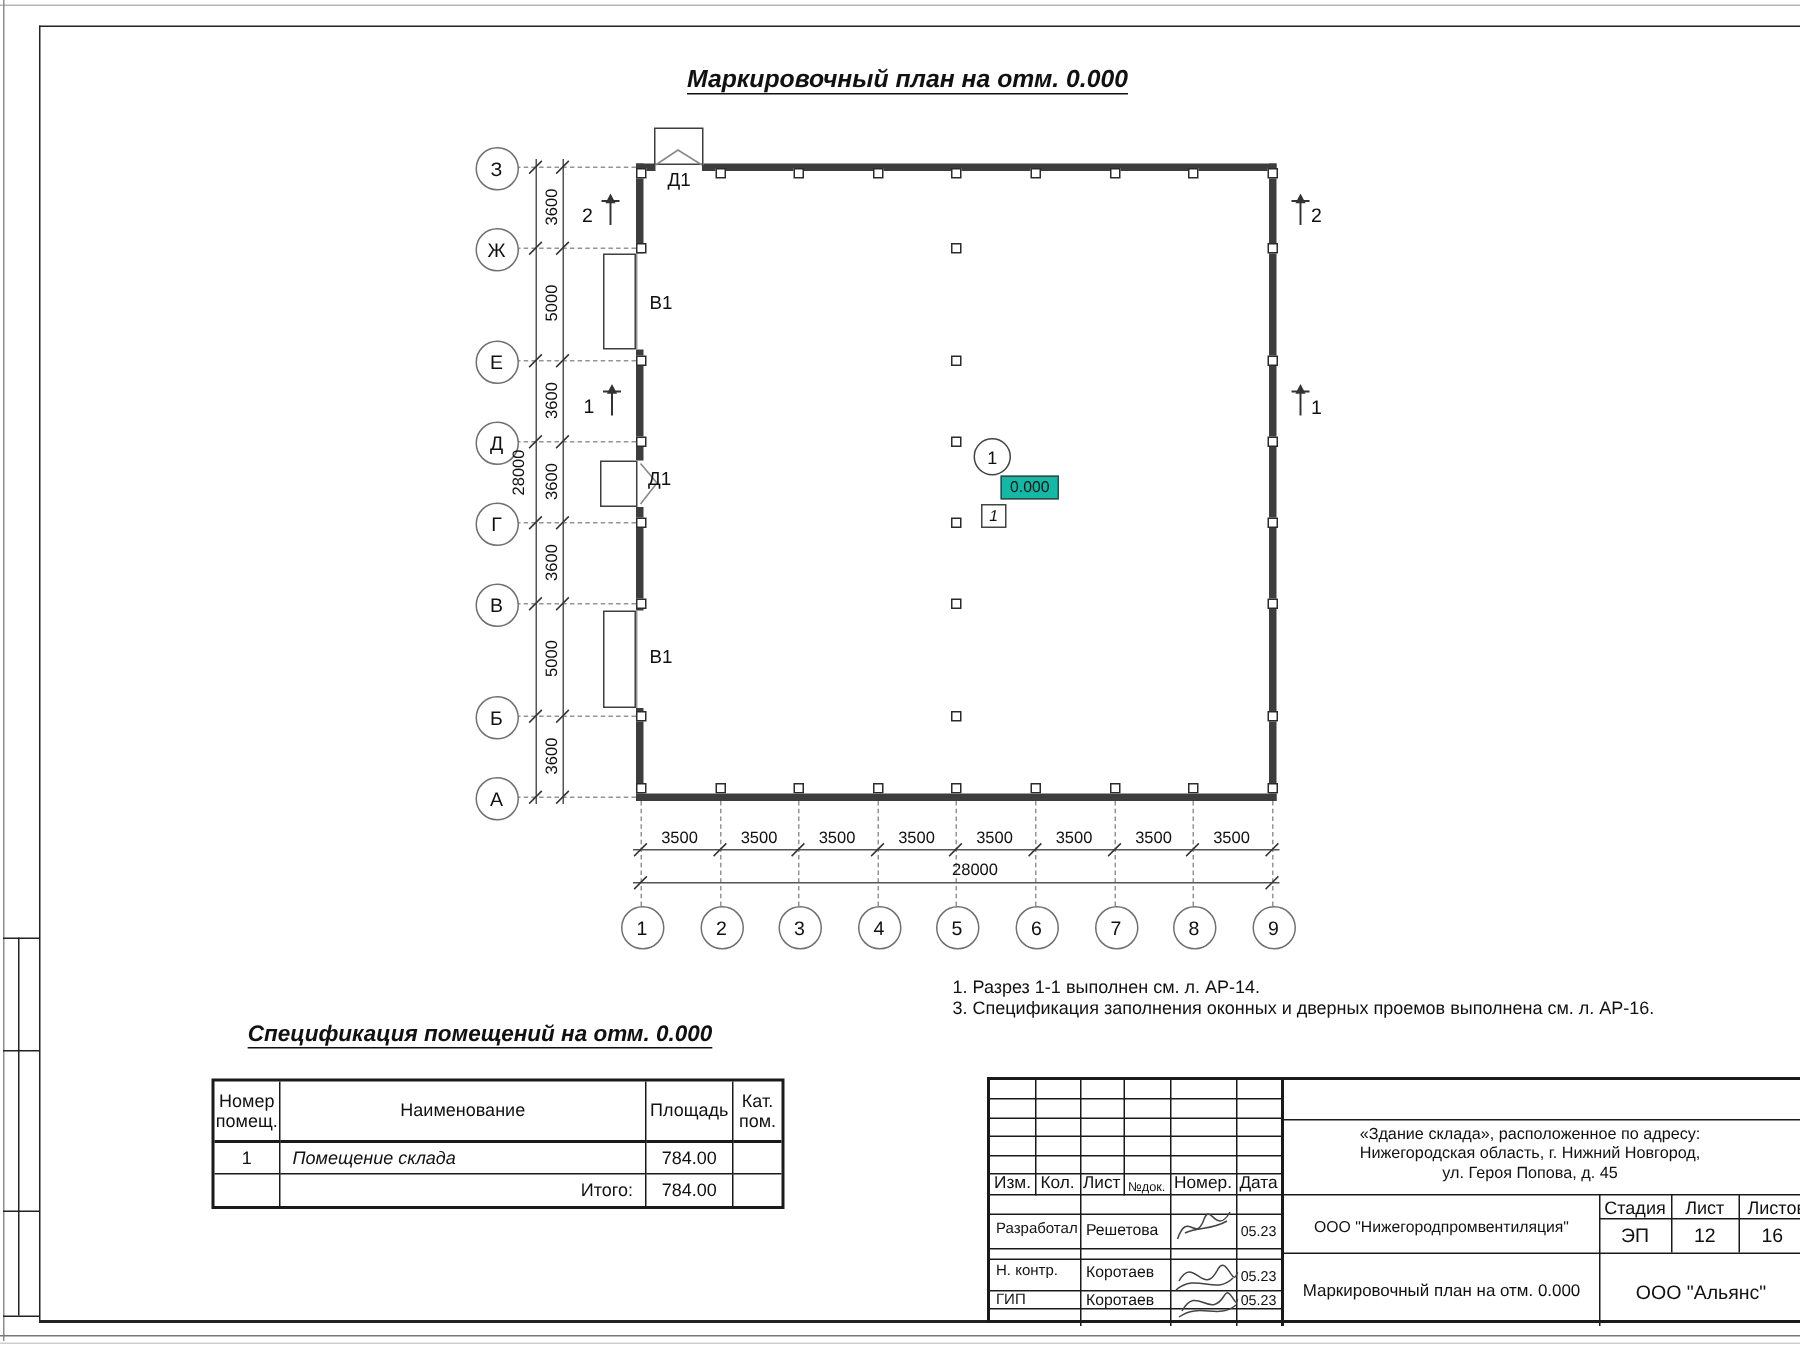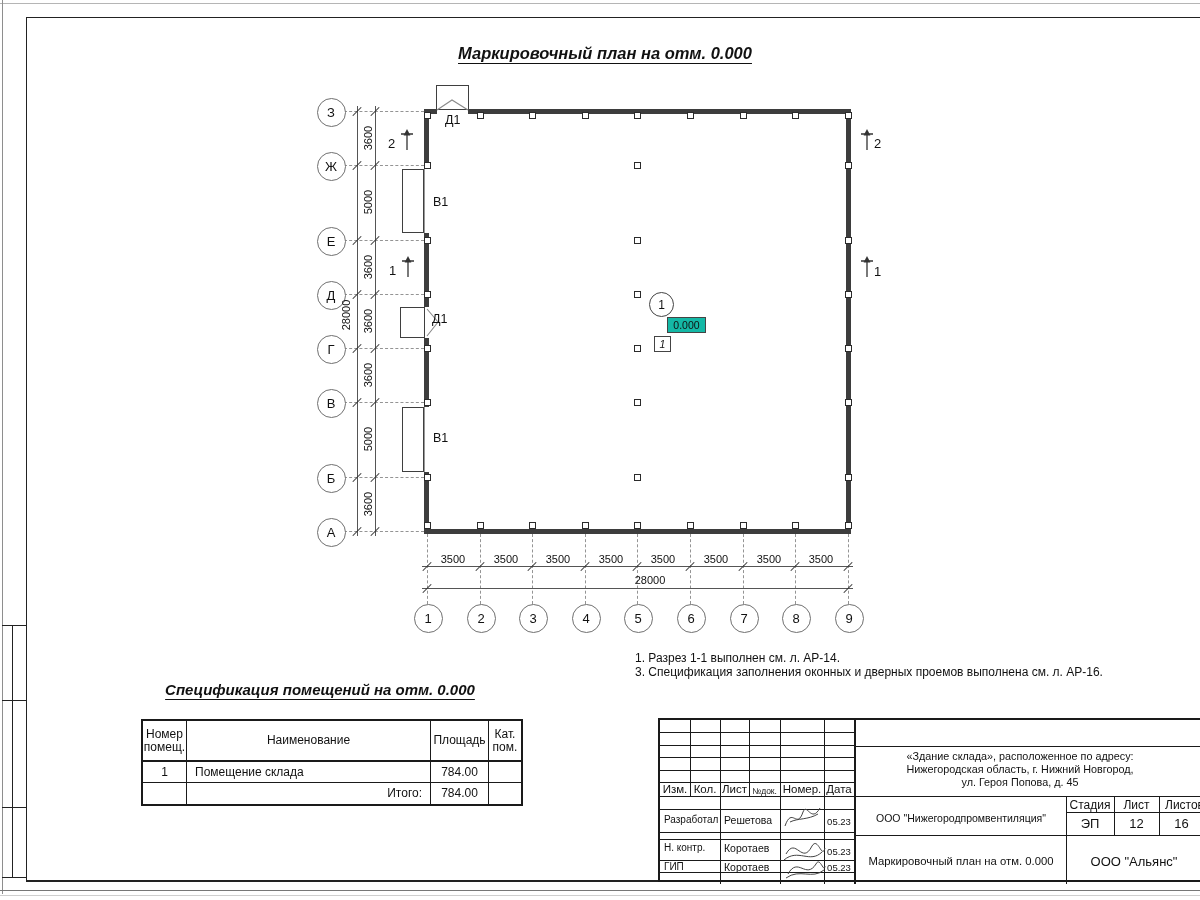--- a/index.html
+++ b/index.html
@@ -27,21 +27,21 @@
   .title-expl{position:absolute;left:145px;top:681px;width:350px;text-align:center;
       font-size:15px;font-weight:bold;font-style:italic;text-decoration:underline;text-underline-offset:4px;}
   .notes{position:absolute;left:635px;top:651px;font-size:12px;line-height:14.4px;white-space:nowrap;}
   .expl{position:absolute;left:129px;top:719px;display:grid;grid-template-columns:44px 244px 58px 32px;
         grid-template-rows:41px 21px 21px;border:2px solid #1a1a1a;background:#fff;font-size:12px;margin-left:12px;}
   .expl>div{border-right:1px solid #1a1a1a;border-bottom:1px solid #1a1a1a;display:flex;
         align-items:center;justify-content:center;text-align:center;line-height:13px;box-sizing:border-box;}
   .expl>div:nth-child(4n){border-right:none;}
   .expl>div.hdr{border-bottom:2px solid #1a1a1a;}
   .expl>div:nth-child(n+9){border-bottom:none;}
-  .expl .cl{justify-content:flex-start;padding-left:8px;}
+  .expl .cl{justify-content:flex-start;padding-left:8px;font-style:italic;}
   .expl .cr{justify-content:flex-end;padding-right:8px;}
   .tb{position:absolute;left:658px;top:718px;width:550px;height:164px;border:2px solid #1a1a1a;box-sizing:border-box;background:#fff;}
   .tb .vline,.tb .hline{background:#1a1a1a;}
   .tb .txt{position:absolute;white-space:nowrap;}
   .tbc{position:absolute;text-align:center;white-space:nowrap;}
   .roomcirc{position:absolute;left:649px;top:292px;width:23px;height:23px;border:1.1px solid #444;
       border-radius:50%;display:flex;align-items:center;justify-content:center;font-size:12px;background:#fff;}
   .elevbox{position:absolute;left:667px;top:317px;width:37px;height:14px;border:1px solid #444;
       display:flex;align-items:center;justify-content:center;font-size:10.5px;background:#14b8a6;}
   .floorbox{position:absolute;left:654px;top:336px;width:15px;height:14px;border:1px solid #444;

